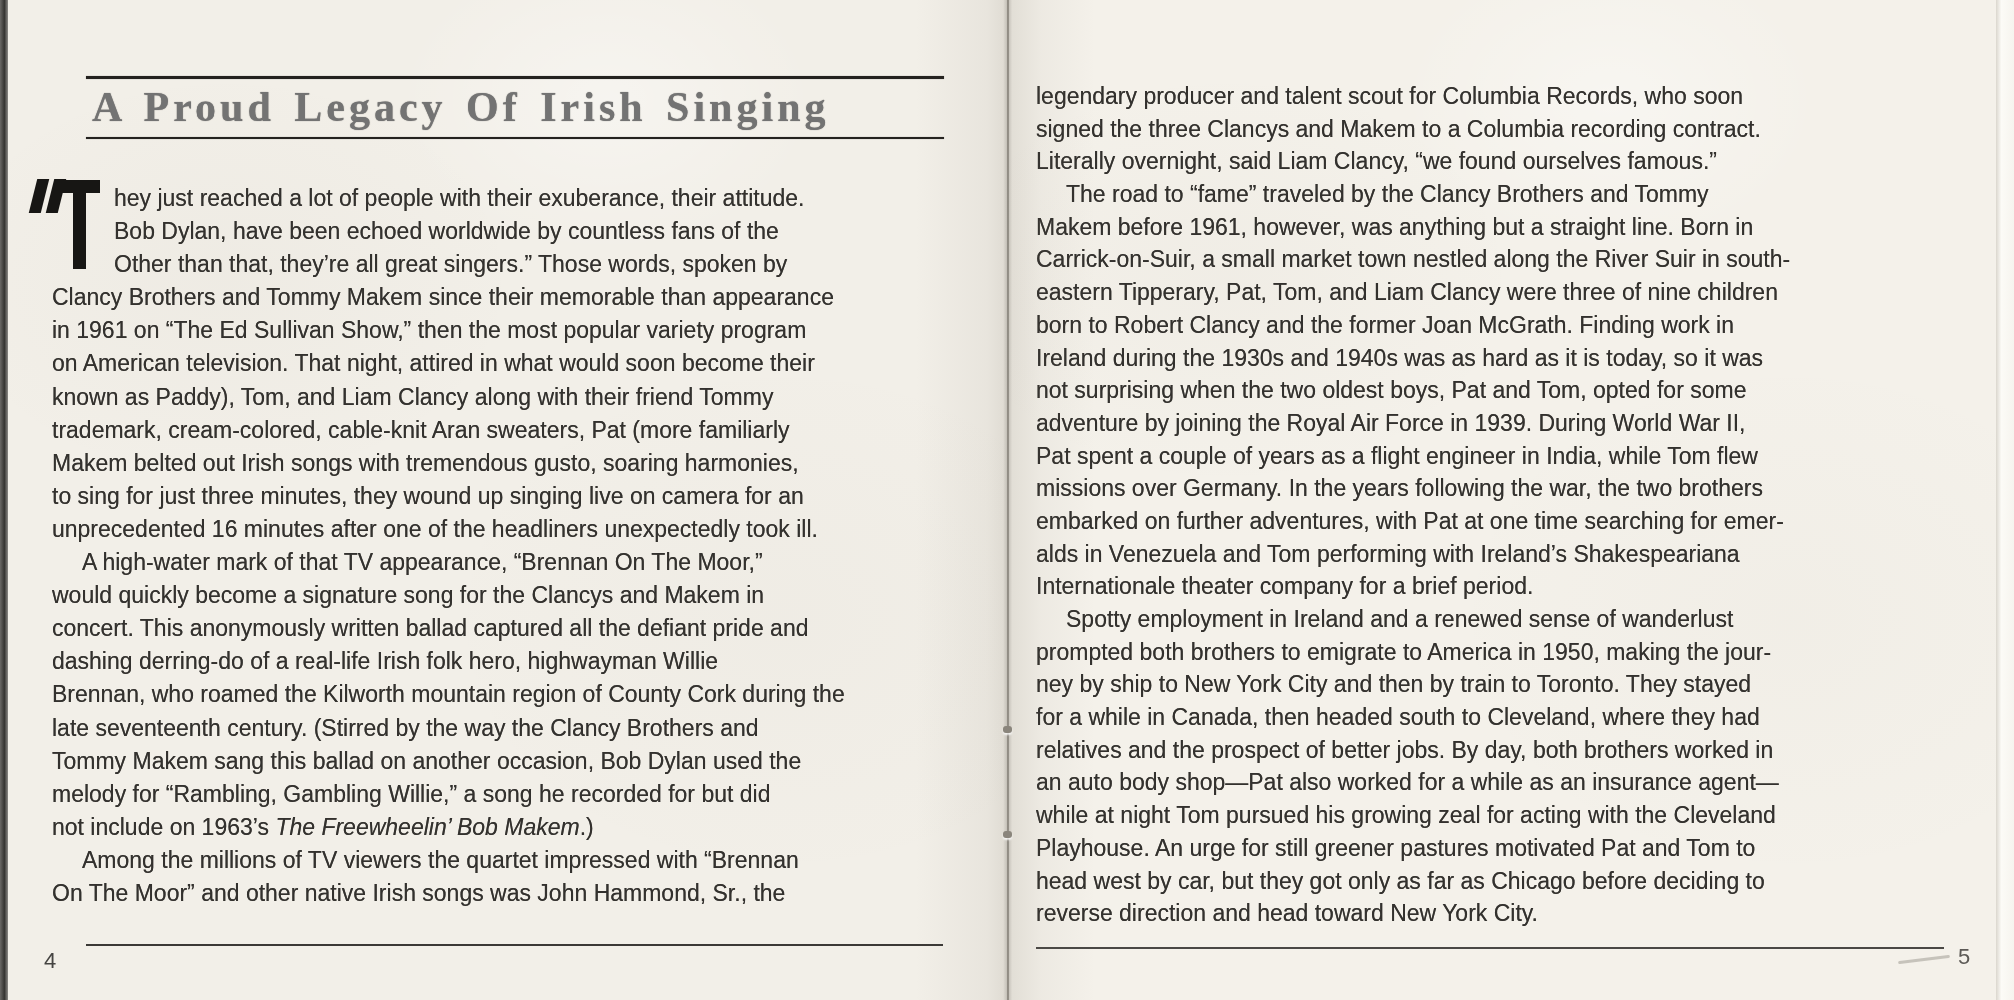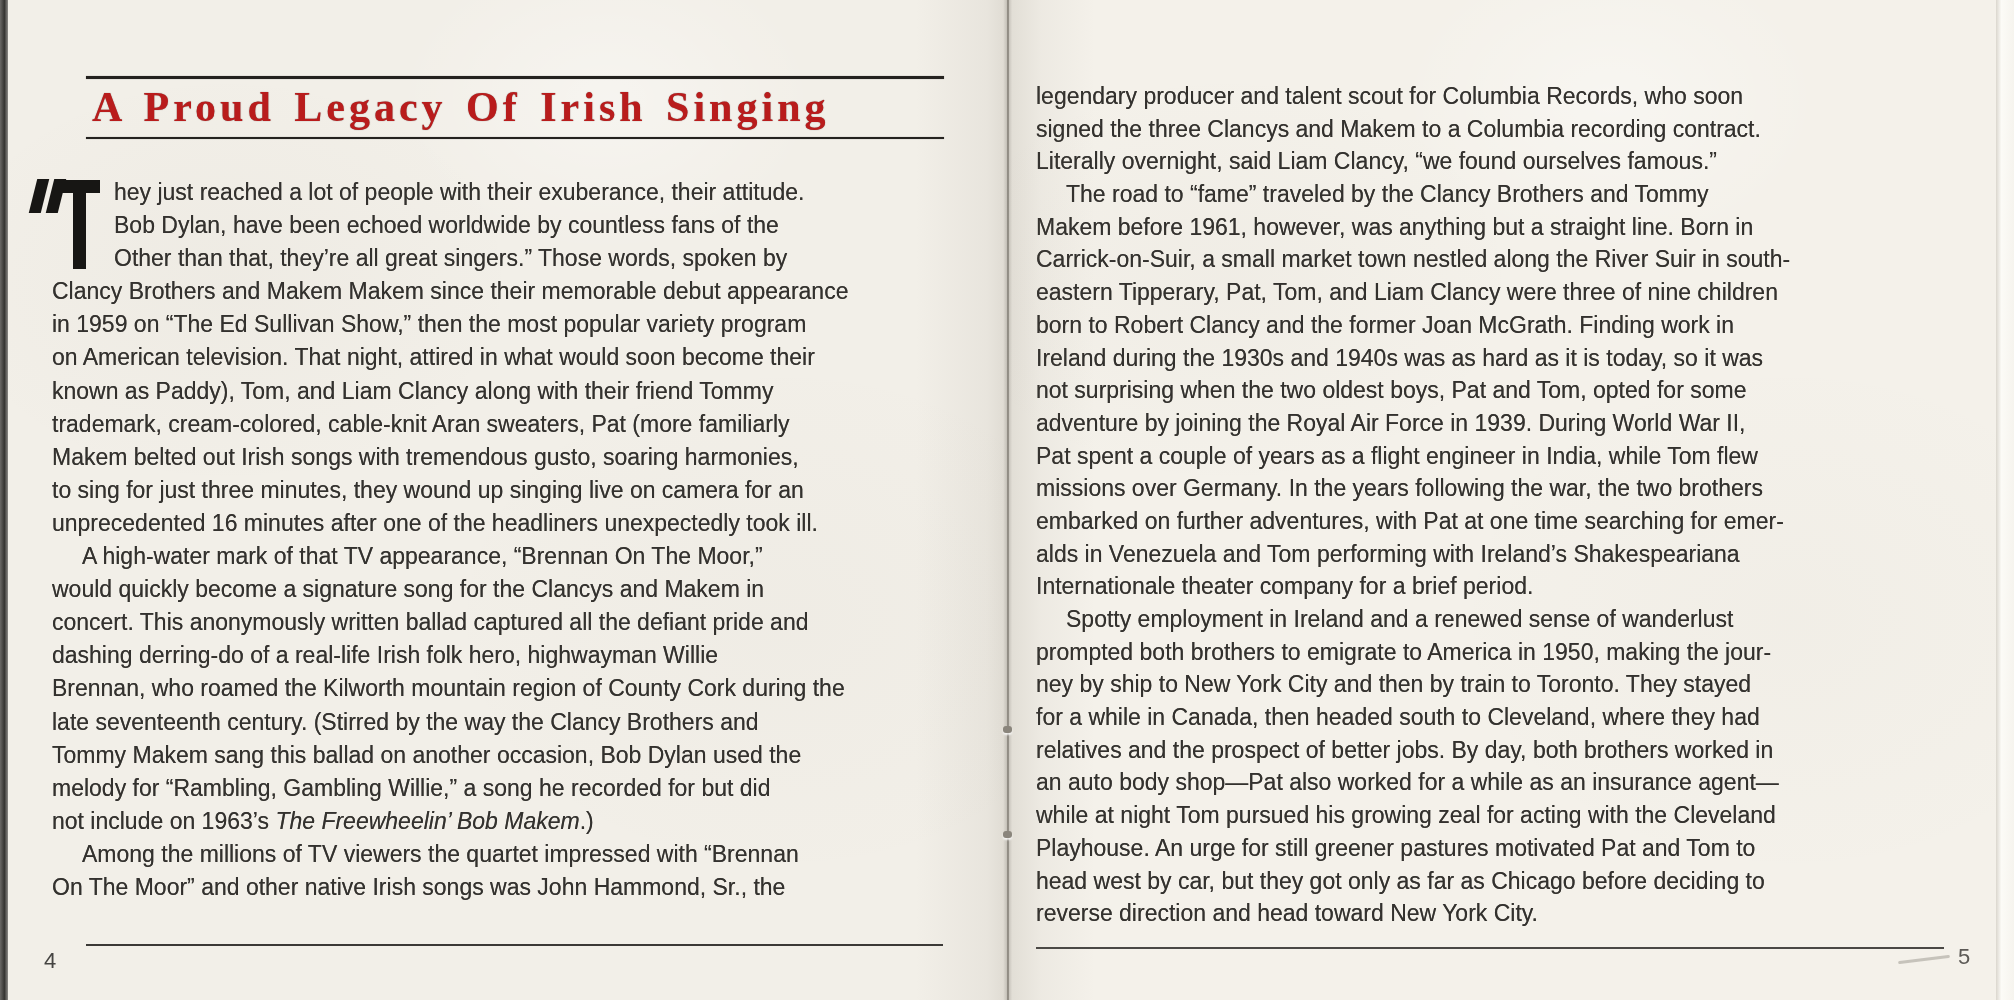--- a/index.html
+++ b/index.html
@@ -59,41 +59,41 @@
   .title-block{position:absolute;left:86px;top:76px;width:858px;}
   .rule{background:#24221f;box-shadow:0 0 1px rgba(40,38,34,0.6);}
   .rule-top{height:3px;}
   .rule-bottom{height:2px;}
   .headline{
     margin:6px 0 8px 6px;
     font-family:"Liberation Serif",serif;
     font-weight:bold;
     font-size:42px;line-height:44px;
     letter-spacing:4px;word-spacing:5px;
-    color:#b91c1c;white-space:nowrap;
+    color:#737373;white-space:nowrap;
     text-shadow:0 0 1px rgba(30,28,25,0.55);
   }
   
   .open-quote{position:absolute;left:33px;top:179px;width:34px;height:36px;}
   .open-quote .bar{
     position:absolute;top:0;width:12px;height:34px;
     background:#171614;transform:skewX(-14deg);
   }
   .open-quote .bar.b1{left:0;}
   .open-quote .bar.b2{left:17px;}
   .drop-t{position:absolute;left:59px;top:180px;width:41px;height:89px;}
   .drop-t .tbar{position:absolute;left:0;top:0;width:41px;height:13px;background:#171614;}
   .drop-t .tstem{position:absolute;left:14px;top:0;width:13px;height:89px;background:#171614;}
   .sr{position:absolute;width:1px;height:1px;overflow:hidden;clip:rect(0 0 0 0);white-space:nowrap;}
   
   .body-col{position:absolute;white-space:nowrap;font-size:23px;}
   .body-col .bline{
     text-shadow:0 0 0.6px rgba(62,60,55,0.75);
   }
-  .body-left{left:52px;top:176px;width:893px;}
+  .body-left{left:52px;top:182px;width:893px;}
   .body-left .bline{height:33.1px;line-height:33.1px;}
   .body-right{left:1036px;top:80px;width:893px;}
   .body-right .bline{height:32.7px;line-height:32.7px;}
   .bline.dropline{padding-left:62px;}
   .bline.indent{padding-left:30px;}
   .ital{font-style:italic;}
   
   .rule-bottom-left{position:absolute;left:86px;top:944px;width:857px;height:2px;background:#3b3936;}
   .rule-bottom-right{position:absolute;left:1036px;top:947px;width:908px;height:2px;background:#4a4845;}
   .pagenum{position:absolute;font-size:22px;}
@@ -130,22 +130,22 @@
   <div class="drop-t">
     <div class="tbar"></div>
     <div class="tstem"></div>
     <span class="sr">T</span>
   </div>
 
   <div class="body-col body-left">
       <div class="bline dropline"><span>hey just reached a lot of people with their exuberance, their attitude.</span></div>
       <div class="bline dropline"><span>Bob Dylan, have been echoed worldwide by countless fans of the</span></div>
       <div class="bline dropline"><span>Other than that, they’re all great singers.” Those words, spoken by</span></div>
-      <div class="bline"><span>Clancy Brothers and Makem Makem since their memorable debut appearance</span></div>
-      <div class="bline"><span>in 1959 on “The Ed Sullivan Show,” then the most popular variety program</span></div>
+      <div class="bline"><span>Clancy Brothers and Tommy Makem since their memorable than appearance</span></div>
+      <div class="bline"><span>in 1961 on “The Ed Sullivan Show,” then the most popular variety program</span></div>
       <div class="bline"><span>on American television. That night, attired in what would soon become their</span></div>
       <div class="bline"><span>known as Paddy), Tom, and Liam Clancy along with their friend Tommy</span></div>
       <div class="bline"><span>trademark, cream-colored, cable-knit Aran sweaters, Pat (more familiarly</span></div>
       <div class="bline"><span>Makem belted out Irish songs with tremendous gusto, soaring harmonies,</span></div>
       <div class="bline"><span>to sing for just three minutes, they wound up singing live on camera for an</span></div>
       <div class="bline"><span>unprecedented 16 minutes after one of the headliners unexpectedly took ill.</span></div>
       <div class="bline indent"><span>A high-water mark of that TV appearance, “Brennan On The Moor,”</span></div>
       <div class="bline"><span>would quickly become a signature song for the Clancys and Makem in</span></div>
       <div class="bline"><span>concert. This anonymously written ballad captured all the defiant pride and</span></div>
       <div class="bline"><span>dashing derring-do of a real-life Irish folk hero, highwayman Willie</span></div>

